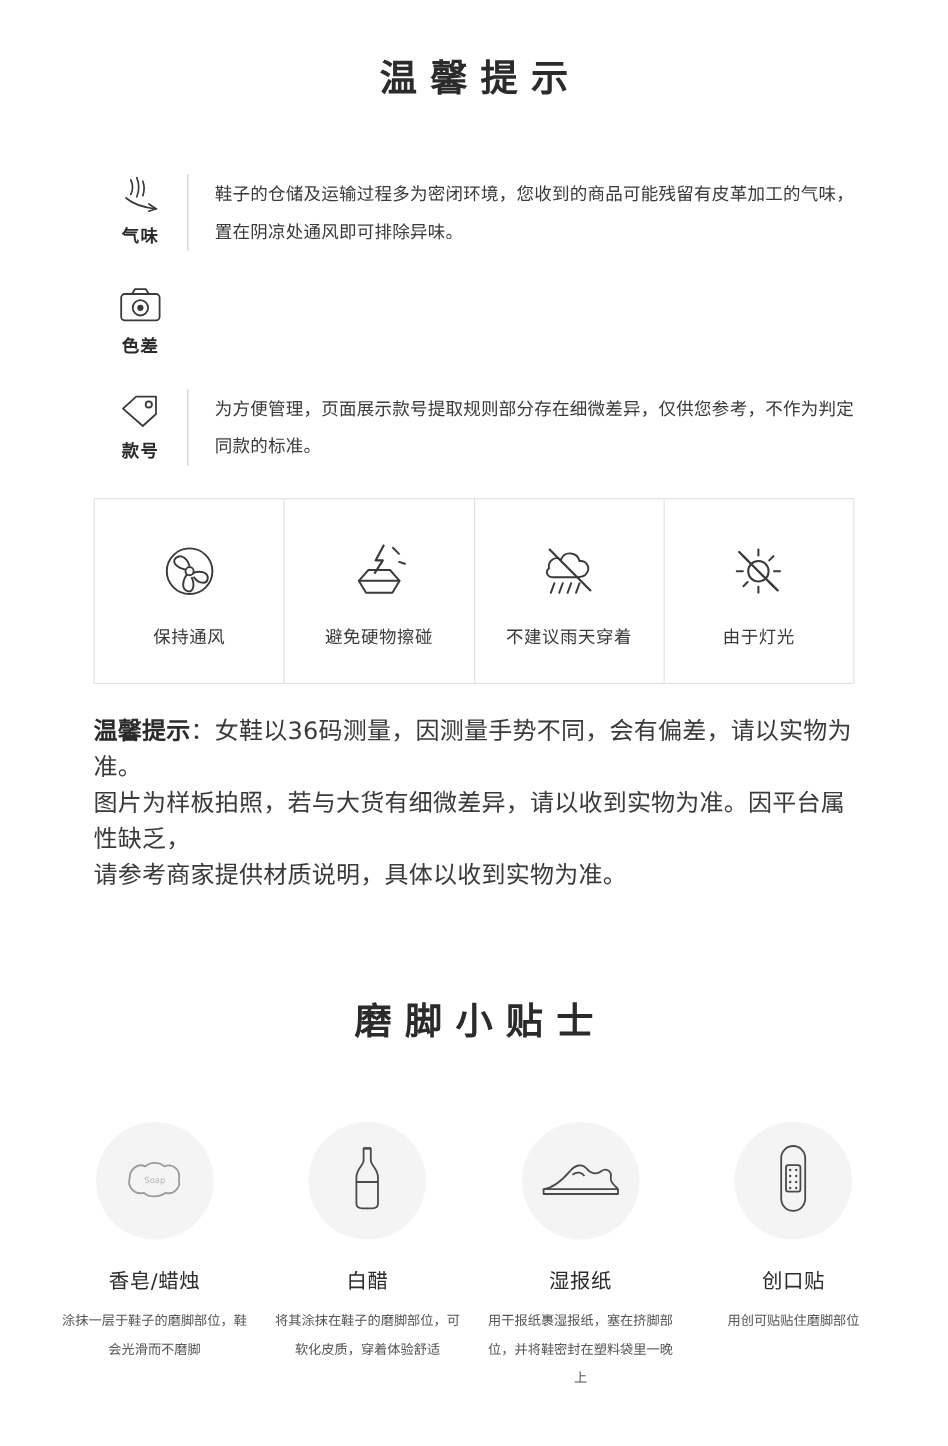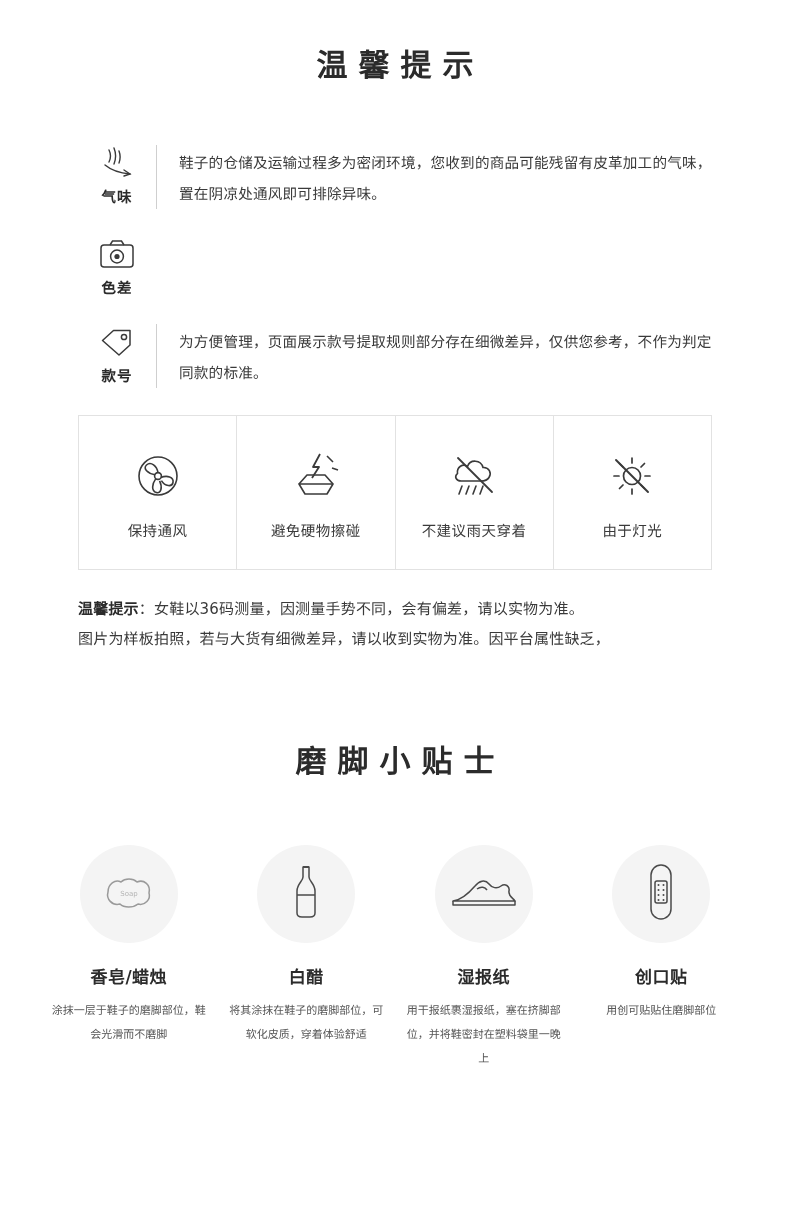--- a/index.html
+++ b/index.html
@@ -97,21 +97,21 @@
   .care-label {
     margin-top: 12px;
     font-size: 14.5px;
     color: #3a3a3a;
     letter-spacing: 0.5px;
   }
 
   
   .footnote {
     margin: 24px 78px 0 78px;
-    font-size: 15px;
+    font-size: 20px;
     line-height: 30px;
     color: #3a3a3a;
     letter-spacing: 0.2px;
   }
   .footnote .fn-strong {
     font-weight: bold;
     color: #2b2b2b;
   }
   .footnote p { margin: 0; }
 
@@ -133,21 +133,21 @@
     height: 98px;
     border-radius: 50%;
     background: #f4f4f4;
     display: flex;
     align-items: center;
     justify-content: center;
   }
   .tip-title {
     margin-top: 20px;
     font-size: 17px;
-    font-weight: bold;
+    font-weight: normal;
     color: #2b2b2b;
     letter-spacing: 0.5px;
     text-align: right;
   }
   .tip-desc {
     margin-top: 11px;
     font-size: 11px;
     line-height: 24px;
     color: #555555;
     text-align: center;
@@ -277,20 +277,21 @@
       </svg>
     </div>
     <div class="care-label">由于灯光</div>
   </div>
 
 </div>
 
 <div class="footnote">
   <p><span class="fn-strong">温馨提示</span><span>：女鞋以36码测量，因测量手势不同，会有偏差，请以实物为准。</span></p>
   <p>图片为样板拍照，若与大货有细微差异，请以收到实物为准。因平台属性缺乏，</p>
+  <p>请参考商家提供材质说明，具体以收到实物为准。</p>
 </div>
 
 <div id="title-foot-wrap">
   <div class="section-title" id="title-foot">磨脚小贴士</div>
 </div>
 
 <div class="tips-grid">
 
   <div class="tip-cell">
     <div class="tip-circle">

